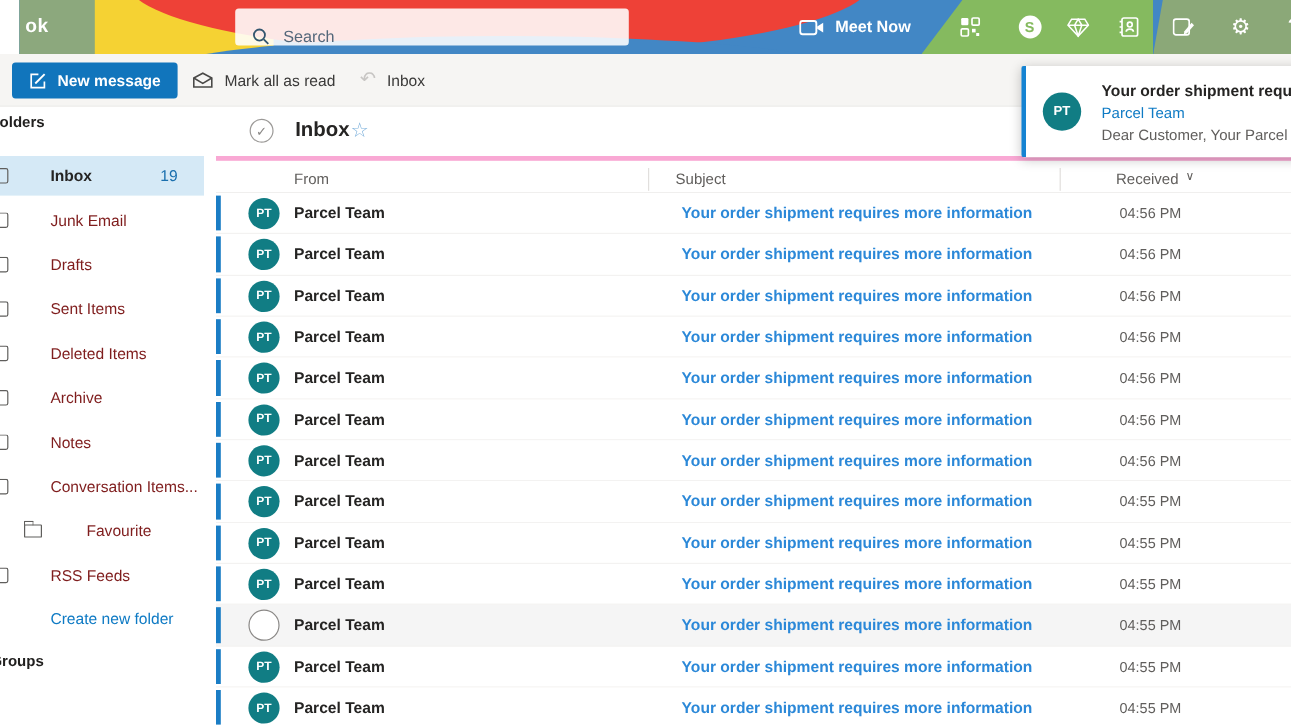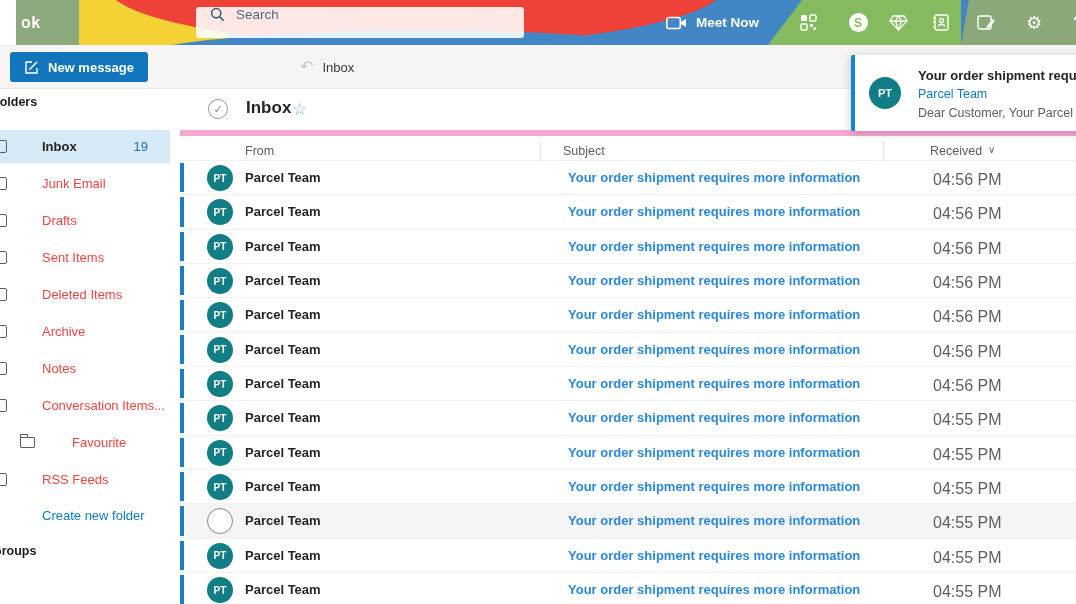--- a/index.html
+++ b/index.html
@@ -7,21 +7,21 @@
   .abs { position:absolute; }
 
   
   #topbar { left:16px; top:0; width:1076px; height:45px; background:#4287c5; overflow:hidden; }
   .tb-yellow { left:62px; top:0; width:150px; height:45px; background:#f5d233; }
   .tb-red { left:90px; top:-75px; width:620px; height:120px; border-radius:50%; background:#ee4137; }
   .tb-bluecurve { left:95px; top:30px; width:620px; height:74px; border-radius:50%; background:#4287c5; }
   .tb-green { left:752px; top:0; width:193px; height:45px; background:#85ba5f; clip-path:polygon(34px 0,100% 0,100% 100%,0 100%); }
   .tb-sage-right { left:945px; top:0; width:131px; height:45px; background:#8ba878; clip-path:polygon(8px 0,100% 0,100% 100%,0 100%); }
   .tb-logo { left:0; top:0; width:63px; height:45px; background:#8ca87d; color:#fff; font-size:16px; font-weight:700; display:flex; align-items:center; padding-left:5px; letter-spacing:.5px; }
-  #searchbox { left:180px; top:7px; width:328px; height:31px; background:rgba(255,255,255,0.88); border-radius:3px; display:flex; align-items:flex-start; padding-left:14px; gap:11px; }
+  #searchbox { left:180px; top:7px; width:328px; height:31px; background:rgba(255,255,255,0.88); border-radius:3px; display:flex; align-items:flex-end; padding-left:14px; gap:11px; }
   #searchbox .ph { color:#53677a; font-size:13.5px; }
   #meetnow { left:650px; top:0; height:45px; display:flex; align-items:center; gap:9px; color:#fff; font-size:13.5px; font-weight:600; }
   .tb-ic { top:0; height:45px; width:26px; display:flex; align-items:center; justify-content:center; color:#fff; }
   .skype-circle { width:19px; height:19px; border-radius:50%; background:#fff; color:#85ba5f; font-size:12px; font-weight:700; display:flex; align-items:center; justify-content:center; }
   .gear-glyph { font-size:18px; }
   .help-glyph { font-size:16px; font-weight:600; }
 
   
   #toolbar { left:0; top:45px; width:1076px; height:44px; background:#f6f5f3; border-bottom:1px solid #eceae8; }
   #newmsg { left:10px; top:7px; height:30px; padding:0 14px; background:#1175bc; border:none; border-radius:3px; color:#fff; font-size:13px; font-weight:600; display:flex; align-items:center; gap:9px; cursor:pointer;justify-content:center; }
@@ -30,50 +30,50 @@
   #undo { left:300px; }
   #undo .undo-glyph { color:#c8c6c4; font-size:16px; line-height:1; transform:scaleX(-1); }
 
   
   #sidebar { left:0; top:89px; width:180px; height:515px; background:#fff; overflow:hidden; }
   .sb-header { position:absolute; left:-8px; font-size:12.5px; font-weight:600; color:#201f1e; white-space:nowrap; }
   .sb-item { position:absolute; left:0; width:180px; height:33px; display:flex; align-items:center; cursor:pointer; }
   .sb-item.selected { background:#d5e9f6; width:170px; }
   .sb-item .frag { position:absolute; left:0; width:13px; height:14px; overflow:hidden; }
   .sb-item .frag i { display:block; width:15px; height:13px; border:1.3px solid #5f5e5c; border-radius:2px; margin-left:-8px; }
-  .sb-item .lbl { position:absolute; left:42px; font-size:13px; color:#ef4444; white-space:nowrap; }
+  .sb-item .lbl { position:absolute; left:42px; font-size:13px; color:#7f1d1d; white-space:nowrap; }
   .sb-item.selected .lbl { font-weight:700; color:#252423; }
   .sb-item .cnt { position:absolute; left:118px; width:30px; text-align:right; font-size:13px; color:#1a6fae; }
   .sb-item.indent .lbl { left:58px;margin-left:14px; }
   .sb-item .folder-ic { position:absolute; left:20px; width:15px; height:11px; border:1.3px solid #5f5e5c; border-radius:1px; }
   .sb-item .folder-ic:before { content:""; position:absolute; left:-1px; top:-4px; width:6px; height:3px; border:1.3px solid #5f5e5c; border-bottom:none; border-radius:1px 1px 0 0; }
   #createfolder { position:absolute; left:42px; font-size:13px; color:#0e7ac4; cursor:pointer; white-space:nowrap; }
 
   
   #listpane { left:180px; top:89px; width:896px; height:515px; background:#fff; }
   #list-title-row { position:absolute; left:0; top:0; width:896px; height:41px; }
   #selectall { position:absolute; left:28px; top:10px; width:20px; height:20px; border:1.5px solid #9b9997; border-radius:50%; color:#8a8886; font-size:11px; display:flex; align-items:center; justify-content:center; cursor:pointer; background:#fff; }
   #list-title { position:absolute; left:66px; top:9px; font-size:17px; font-weight:700; color:#252423; }
   #fav-star { position:absolute; left:112px; top:10px; font-size:17px; color:#7fb2dc; cursor:pointer; }
-  #colheader { position:absolute; left:0; top:41px; width:896px; height:31px; border-top:6px solid #f9a8d4; border-bottom:1px solid #f0efee; font-size:12.5px; color:#605e5c; }
+  #colheader { position:absolute; left:0; top:41px; width:896px; height:31px; border-top:4px solid #f9a8d4; border-bottom:1px solid #f0efee; font-size:12.5px; color:#605e5c; }
   #colheader .col-from { position:absolute; left:65px; top:8px; cursor:pointer; }
   #colheader .col-subject { position:absolute; left:383px; top:8px; cursor:pointer; }
   #colheader .col-received { position:absolute; left:750px; top:8px; cursor:pointer; }
   #colheader .chev { position:absolute; left:808px; top:8px; font-size:10px; color:#605e5c; }
   #colheader .vdiv { position:absolute; top:6px; width:1px; height:19px; background:#e1dfdd; }
   #rows { position:absolute; left:0; top:72px; width:896px; }
 
   .row { position:relative; width:896px; height:34.35px; border-bottom:1px solid #f3f2f1; cursor:pointer; background:#fff; }
   .row.hover { background:#f5f5f5; }
   .row .ubar { position:absolute; left:0; top:2px; bottom:2px; width:4px; background:#1a7dc5; }
   .row .avatar { position:absolute; left:27px; top:4px; width:26px; height:26px; border-radius:50%; background:#117d84; color:#fff; font-size:10px; font-weight:700; display:flex; align-items:center; justify-content:center; }
   .row .avatar.empty { background:#fff; border:1.6px solid #8a8886; }
   .row .from { position:absolute; left:65px; top:9px; font-size:13px; font-weight:600; color:#252423; white-space:nowrap; }
   .row .subject { position:absolute; left:388px; top:9px; font-size:13px; font-weight:600; color:#2b88d8; white-space:nowrap; }
-  .row .time { position:absolute; left:753px; top:10px; font-size:16px; color:#605e5c; white-space:nowrap; }
+  .row .time { position:absolute; left:753px; top:10px; font-size:12px; color:#605e5c; white-space:nowrap; }
 
   
   #toast { left:851px; top:55px; width:290px; height:76px; background:#fff; border-left:4px solid #1583d2; border-radius:2px; box-shadow:0 2px 10px rgba(0,0,0,0.22); cursor:pointer; }
   #toast .t-avatar { position:absolute; left:14px; top:22px; width:32px; height:32px; border-radius:50%; background:#117d84; color:#fff; font-size:11px; font-weight:700; display:flex; align-items:center; justify-content:center; }
   #toast .t-title { position:absolute; left:63px; top:13px; width:220px; font-size:13px; font-weight:700; color:#252423; white-space:nowrap; overflow:hidden; }
   #toast .t-sender { position:absolute; left:63px; top:32px; font-size:12.5px; color:#0e7ac4; white-space:nowrap; }
   #toast .t-preview { position:absolute; left:63px; top:51px; width:220px; font-size:12.5px; color:#605e5c; white-space:nowrap; overflow:hidden; }
 
   svg { display:block; }
 </style>
@@ -150,20 +150,29 @@
   <button id="newmsg" class="abs">
     <span>
       <svg width="15" height="15" viewBox="0 0 15 15" fill="none" stroke="#fff" stroke-width="1.4">
           <path d="M13 8 V13 H2 V2 H8"></path>
           <path d="M6 9 L13.2 1.8 M6 9 L5.4 9.6" stroke-width="1.6"></path>
         </svg>
     </span>
     <span>New message</span>
   </button>
 
+  <div id="markall" class="abs tool-item">
+    <span>
+      <svg width="18" height="14" viewBox="0 0 18 14" fill="none" stroke="#4a4947" stroke-width="1.3">
+          <path d="M1.5 5 L9 1 L16.5 5 V12.5 H1.5 Z"></path>
+          <path d="M1.5 5 L9 9.5 L16.5 5"></path>
+        </svg>
+    </span>
+    <span>Mark all as read</span>
+  </div>
 
   <div id="undo" class="abs tool-item">
     <span class="undo-glyph">↷</span>
     <span>Inbox</span>
   </div>
 </div>
 
 <div id="sidebar" class="abs">
   <div class="sb-header" style="top:6px">Folders</div>
   <div id="sb-items">

